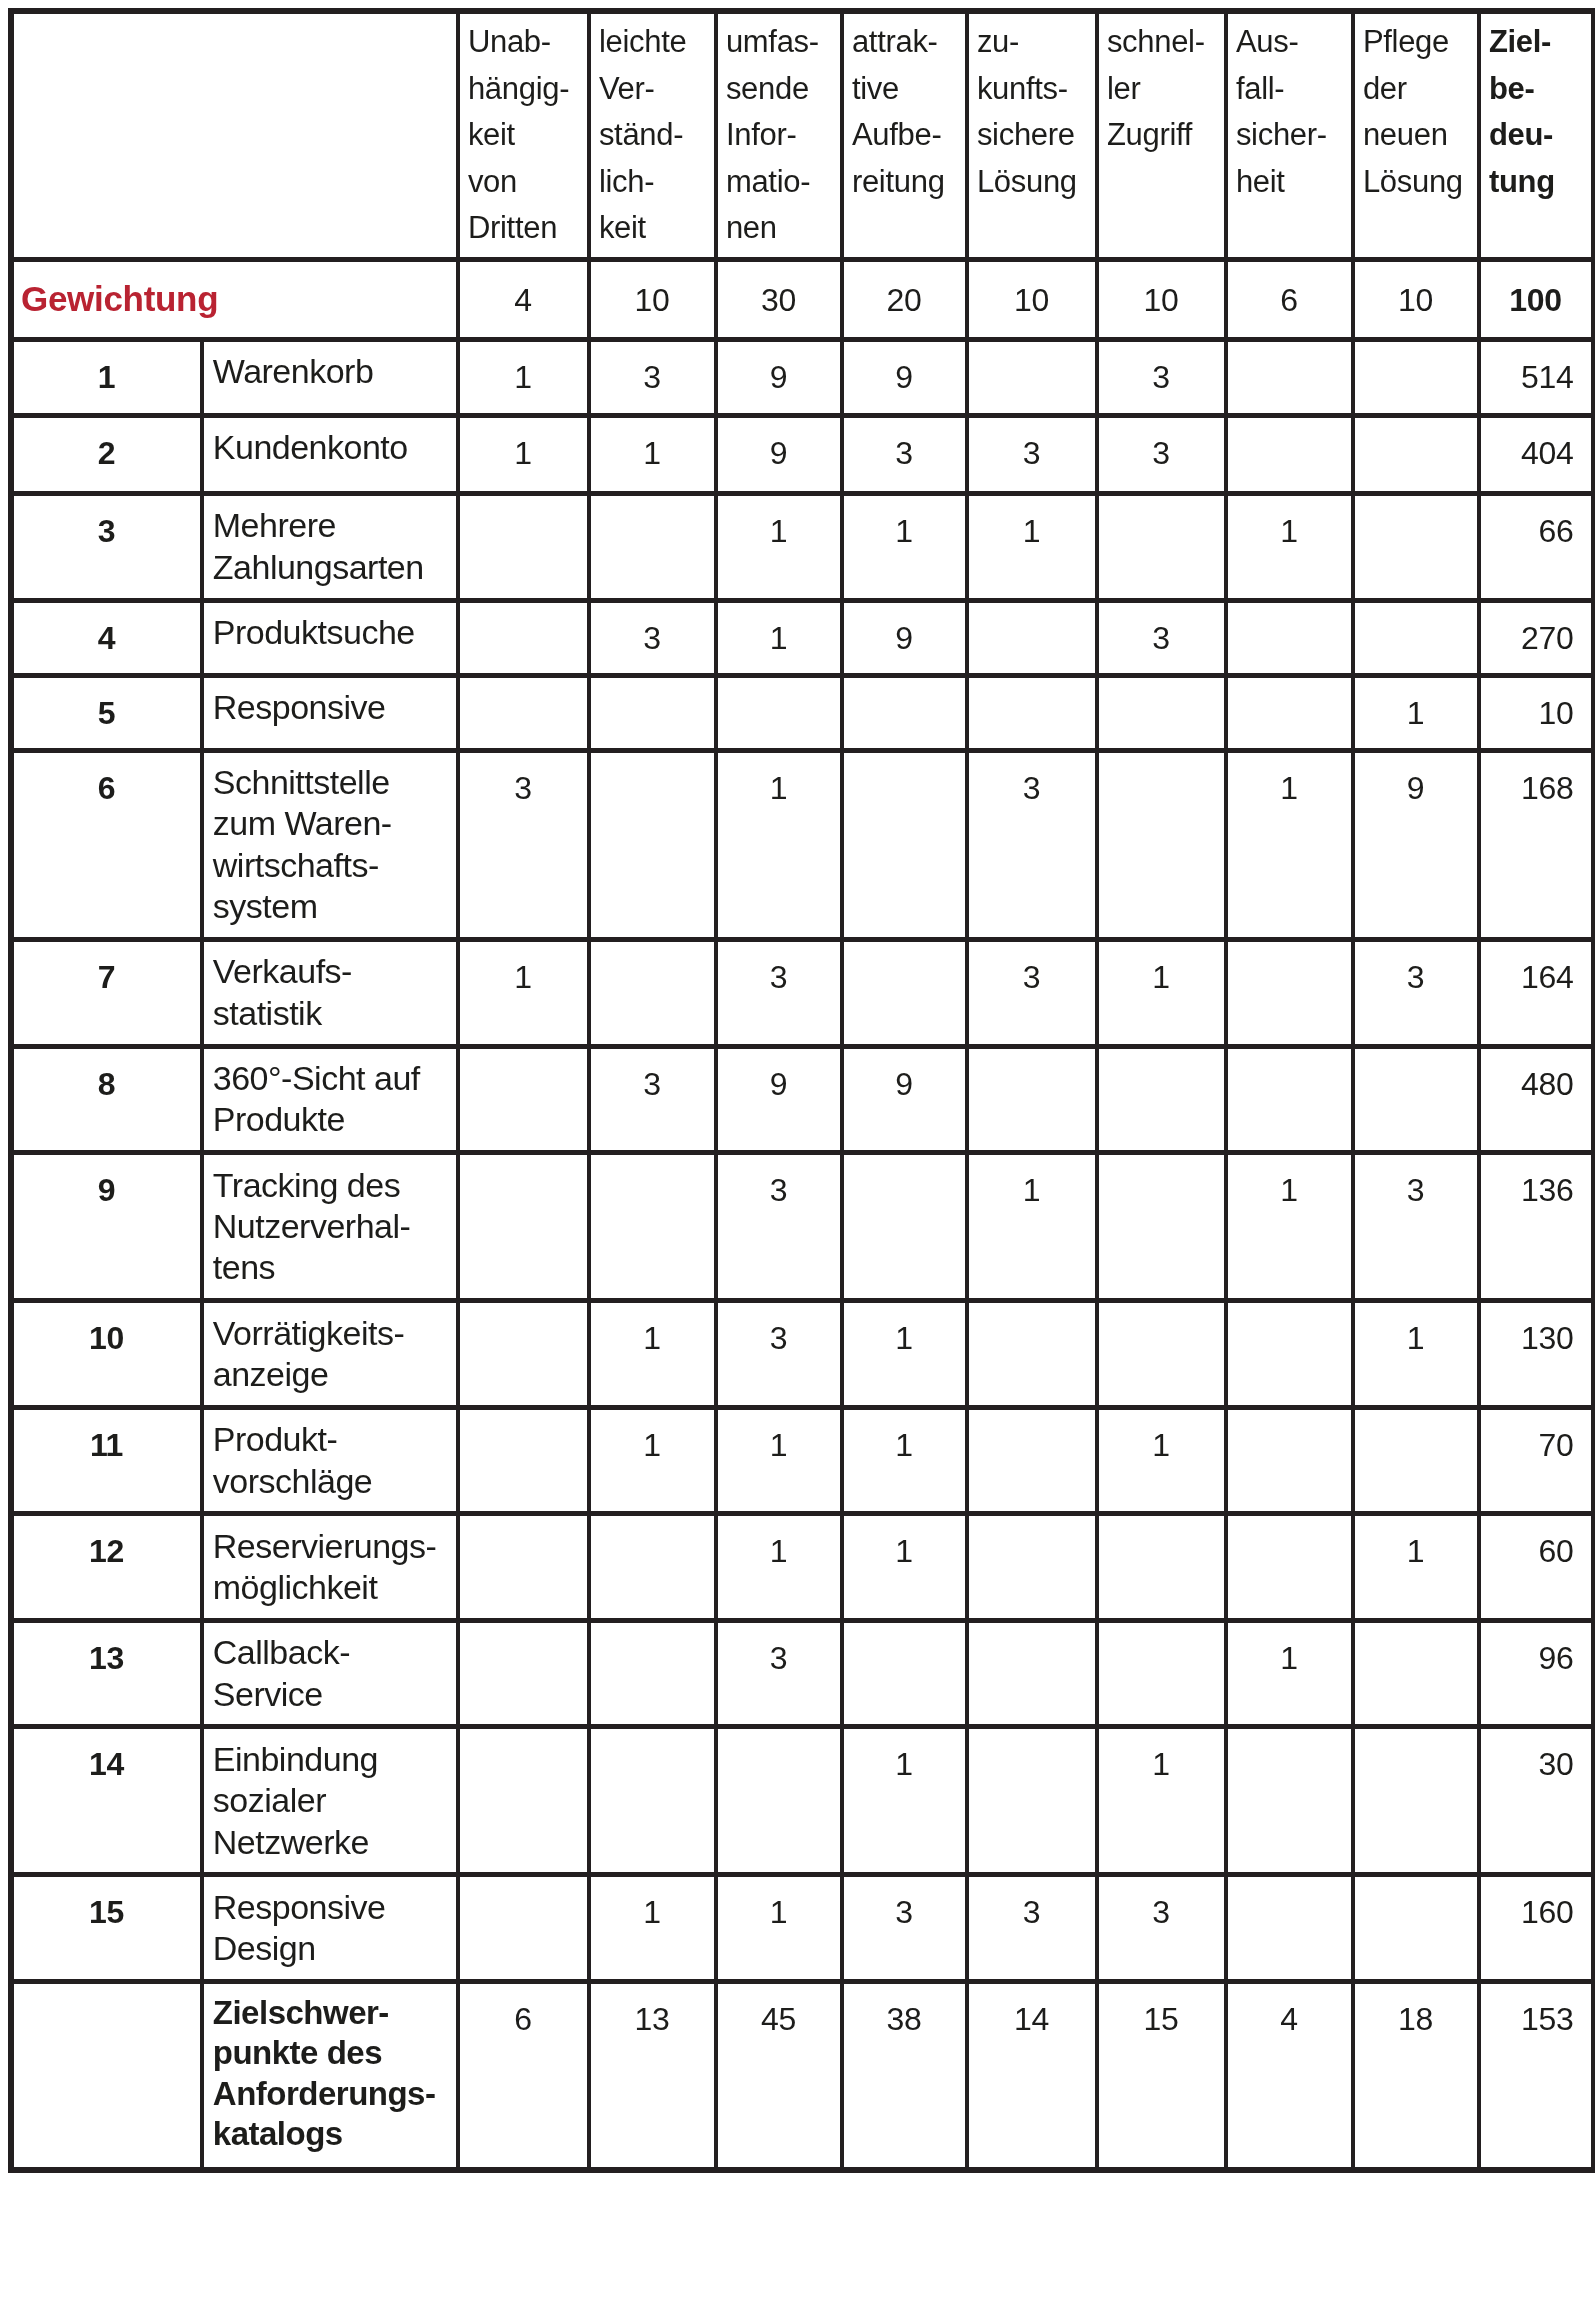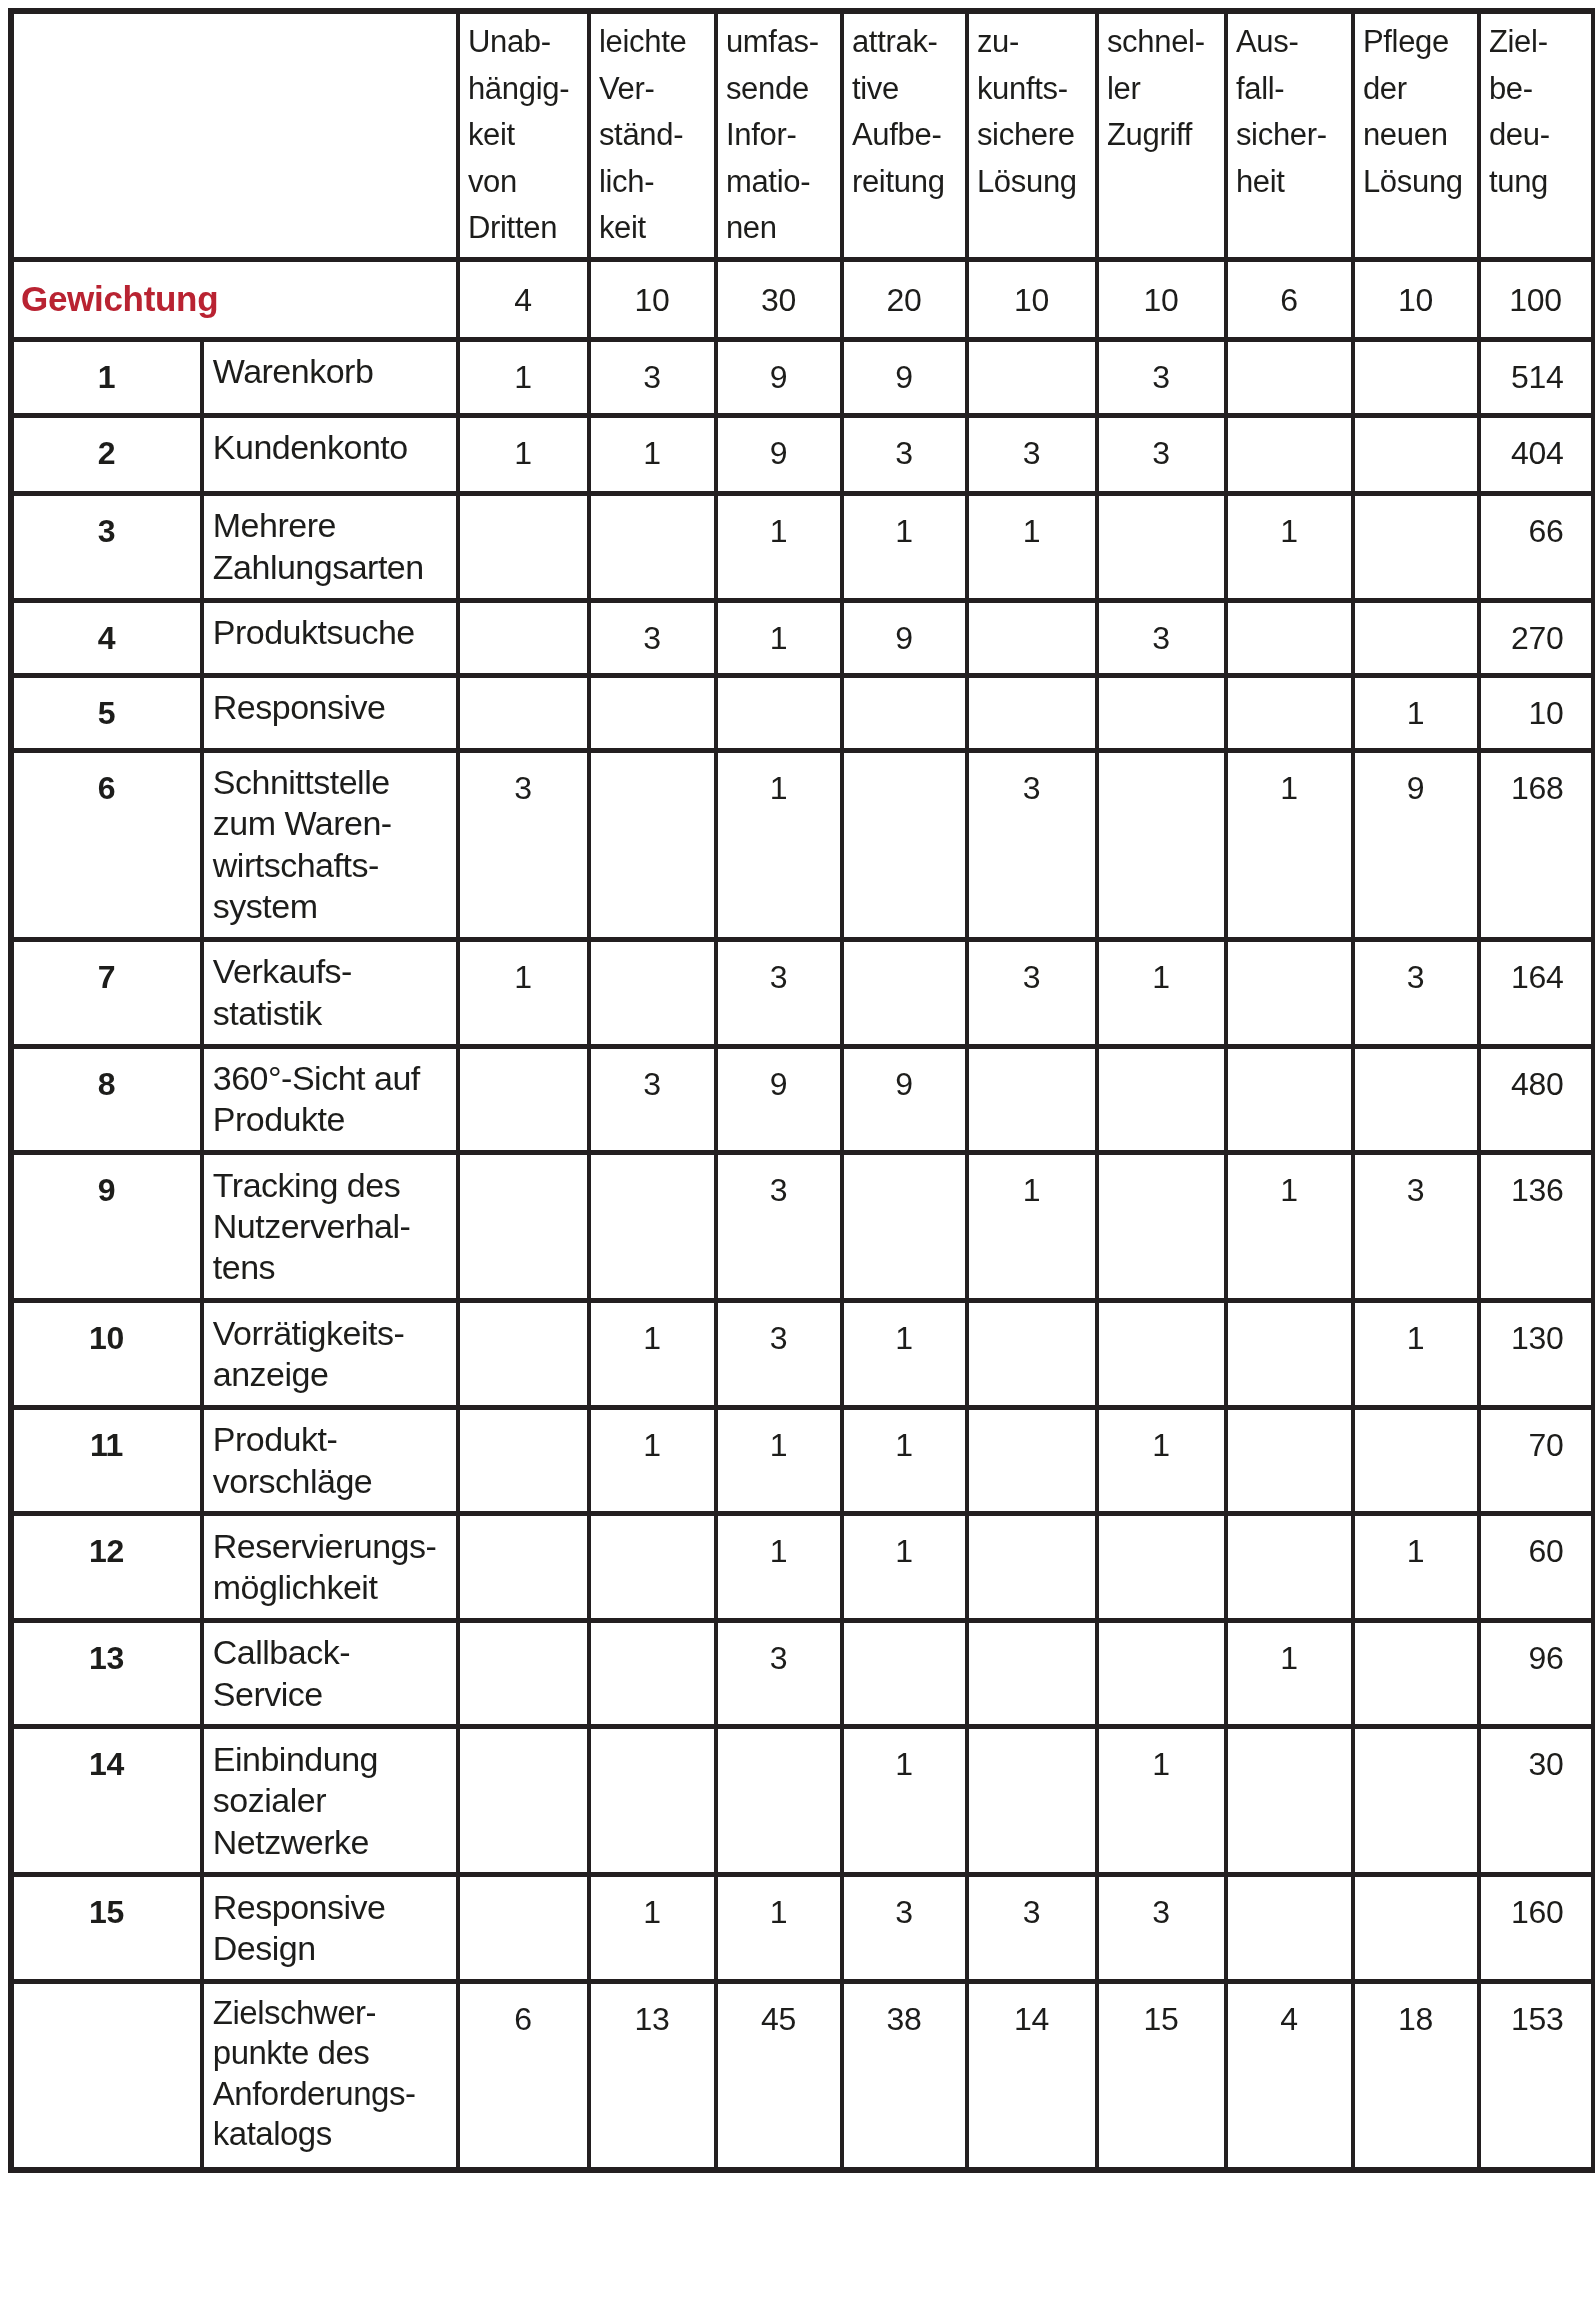--- a/index.html
+++ b/index.html
@@ -54,25 +54,25 @@
     text-align:center;
     font-weight:bold;
     padding-top:15px;
   }
   td.val{
     text-align:center;
     padding-top:15px;
   }
   td.ziel{
     text-align:right;
-    padding-right:27px;
+    padding-right:17px;
     padding-top:15px;
   }
   .red{color:var(--accent_red);font-weight:bold;}
-  .bold{font-weight:normal;margin-left:16px;}
+  .bold{font-weight:bold;margin-left:16px;}
   tr.weights td{vertical-align:middle;padding-top:0;padding-bottom:0;}
   td.wlabel{
     text-align:left;
     padding-right:3.7px;
     font-size:35px;
     line-height:1.1;
   }
   td.wval{text-align:center;}
 </style>
 </head>

